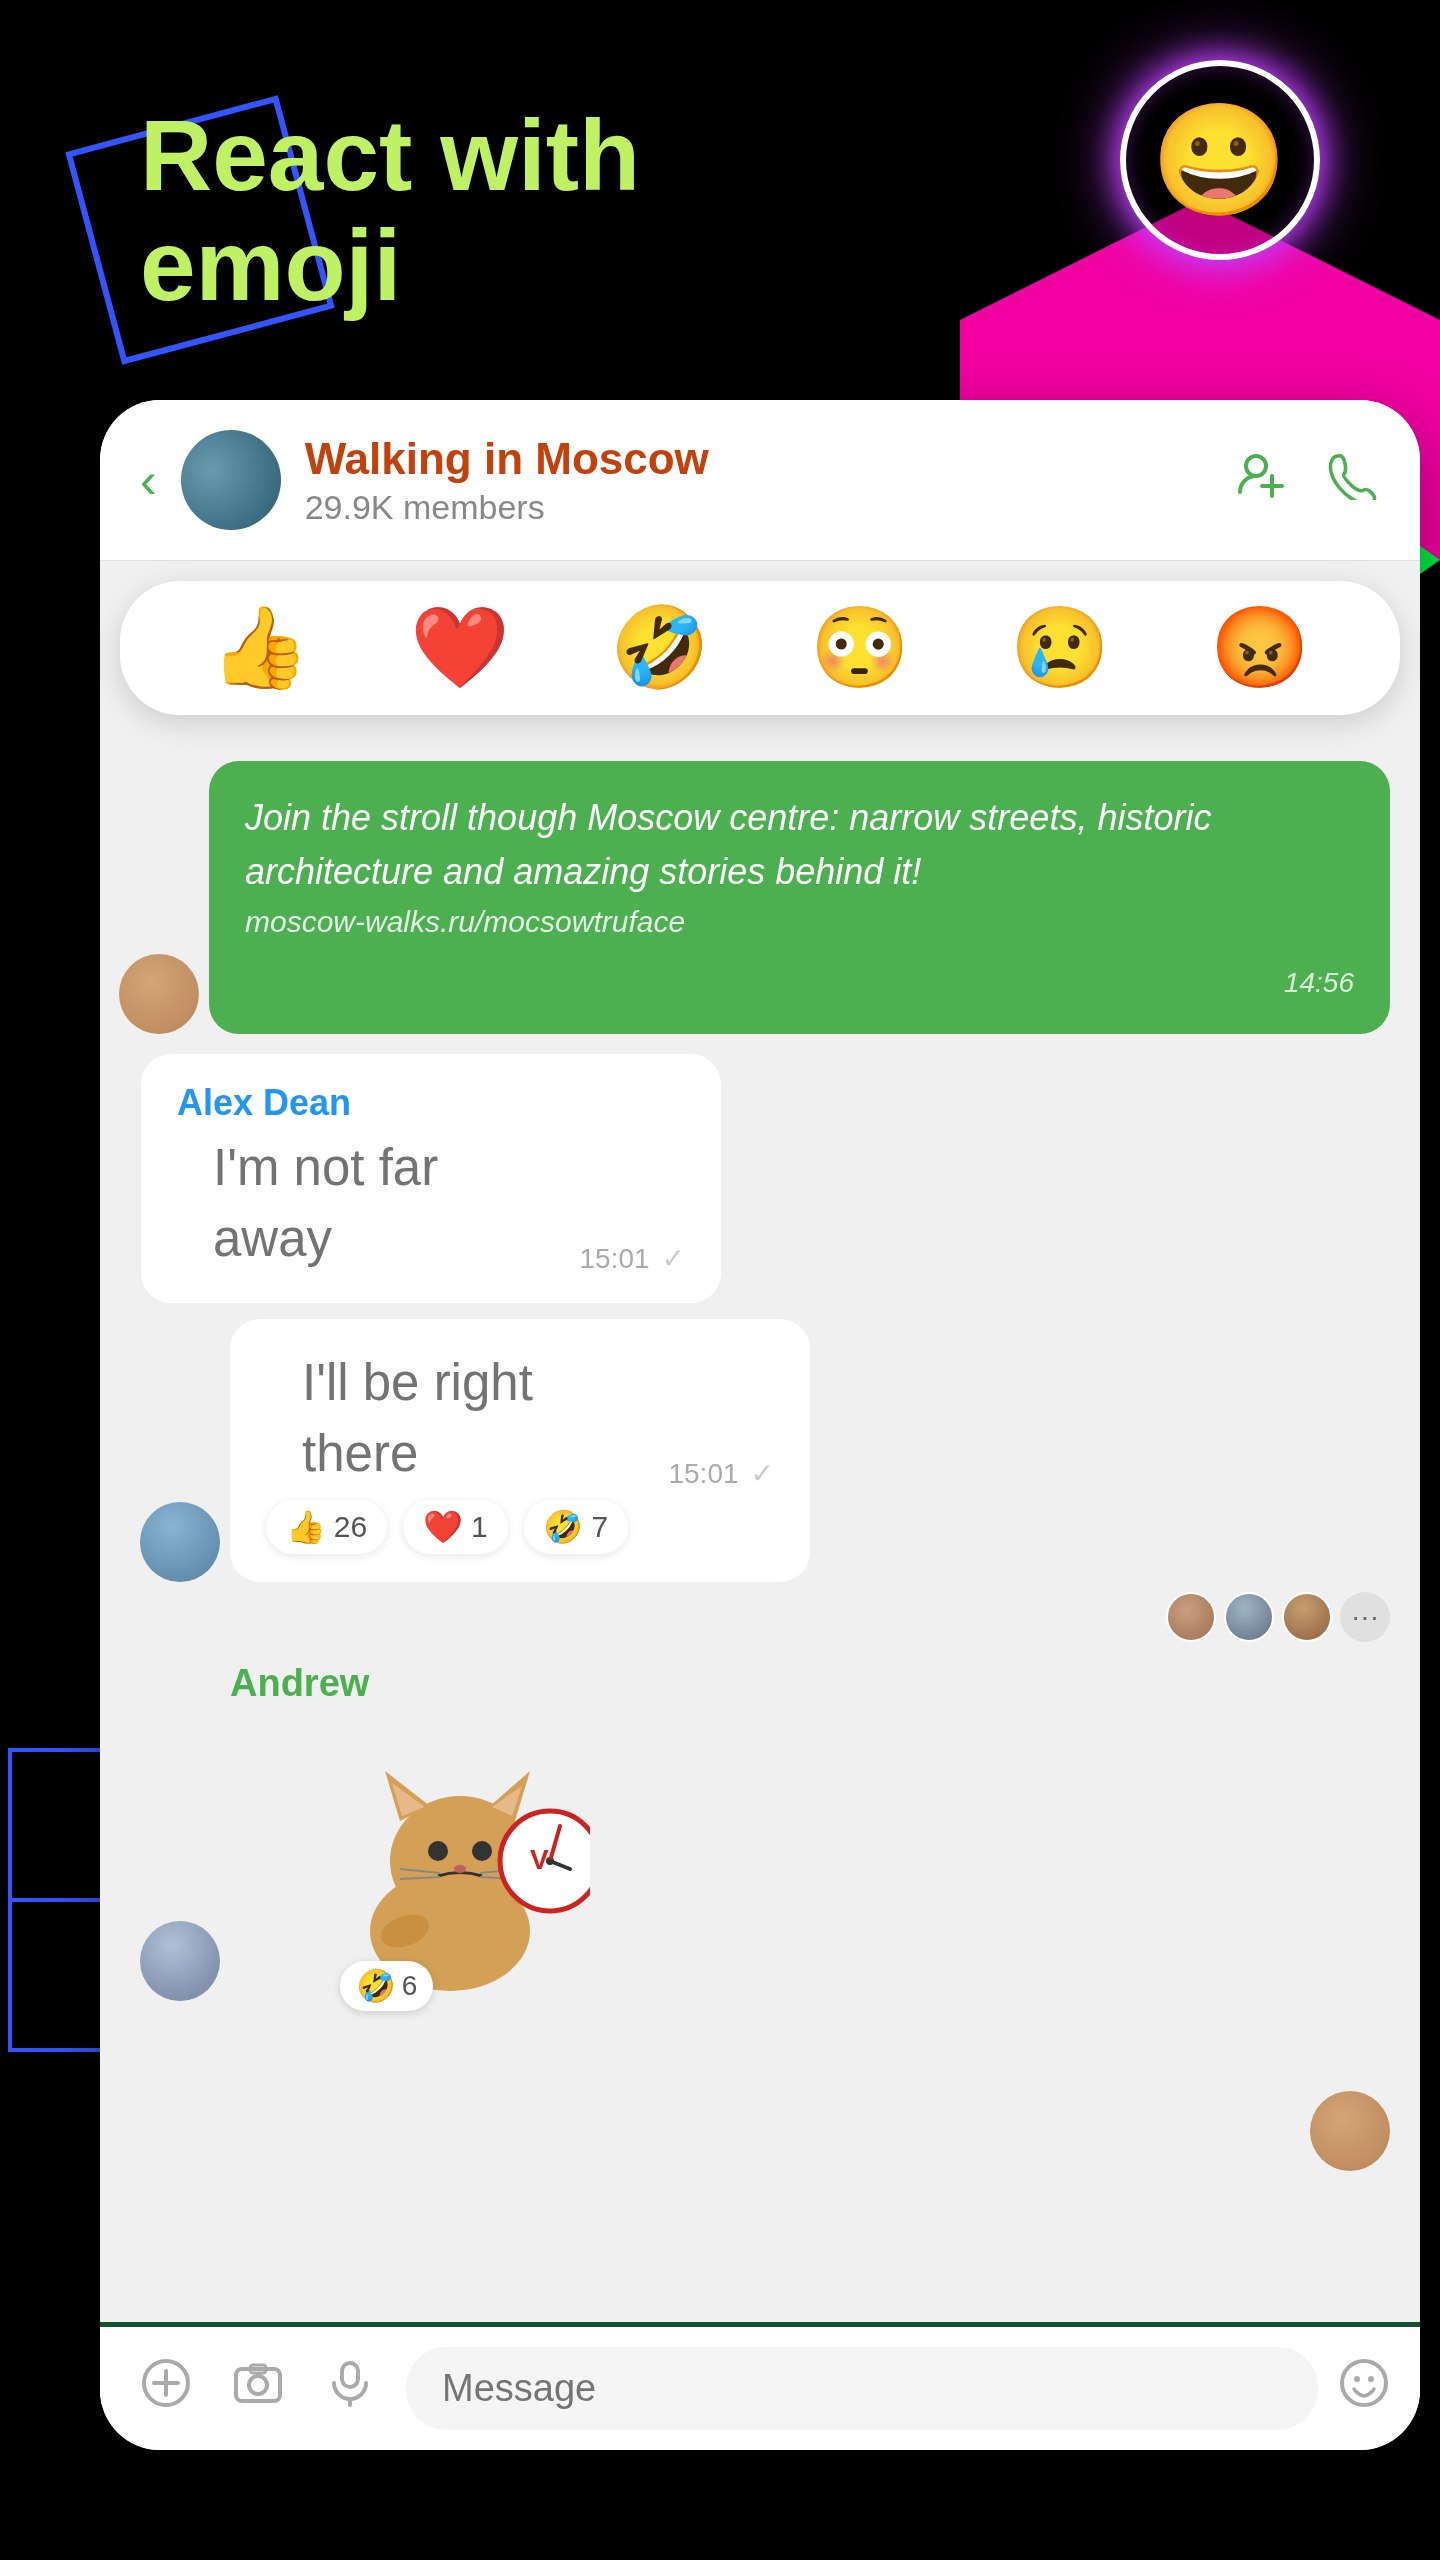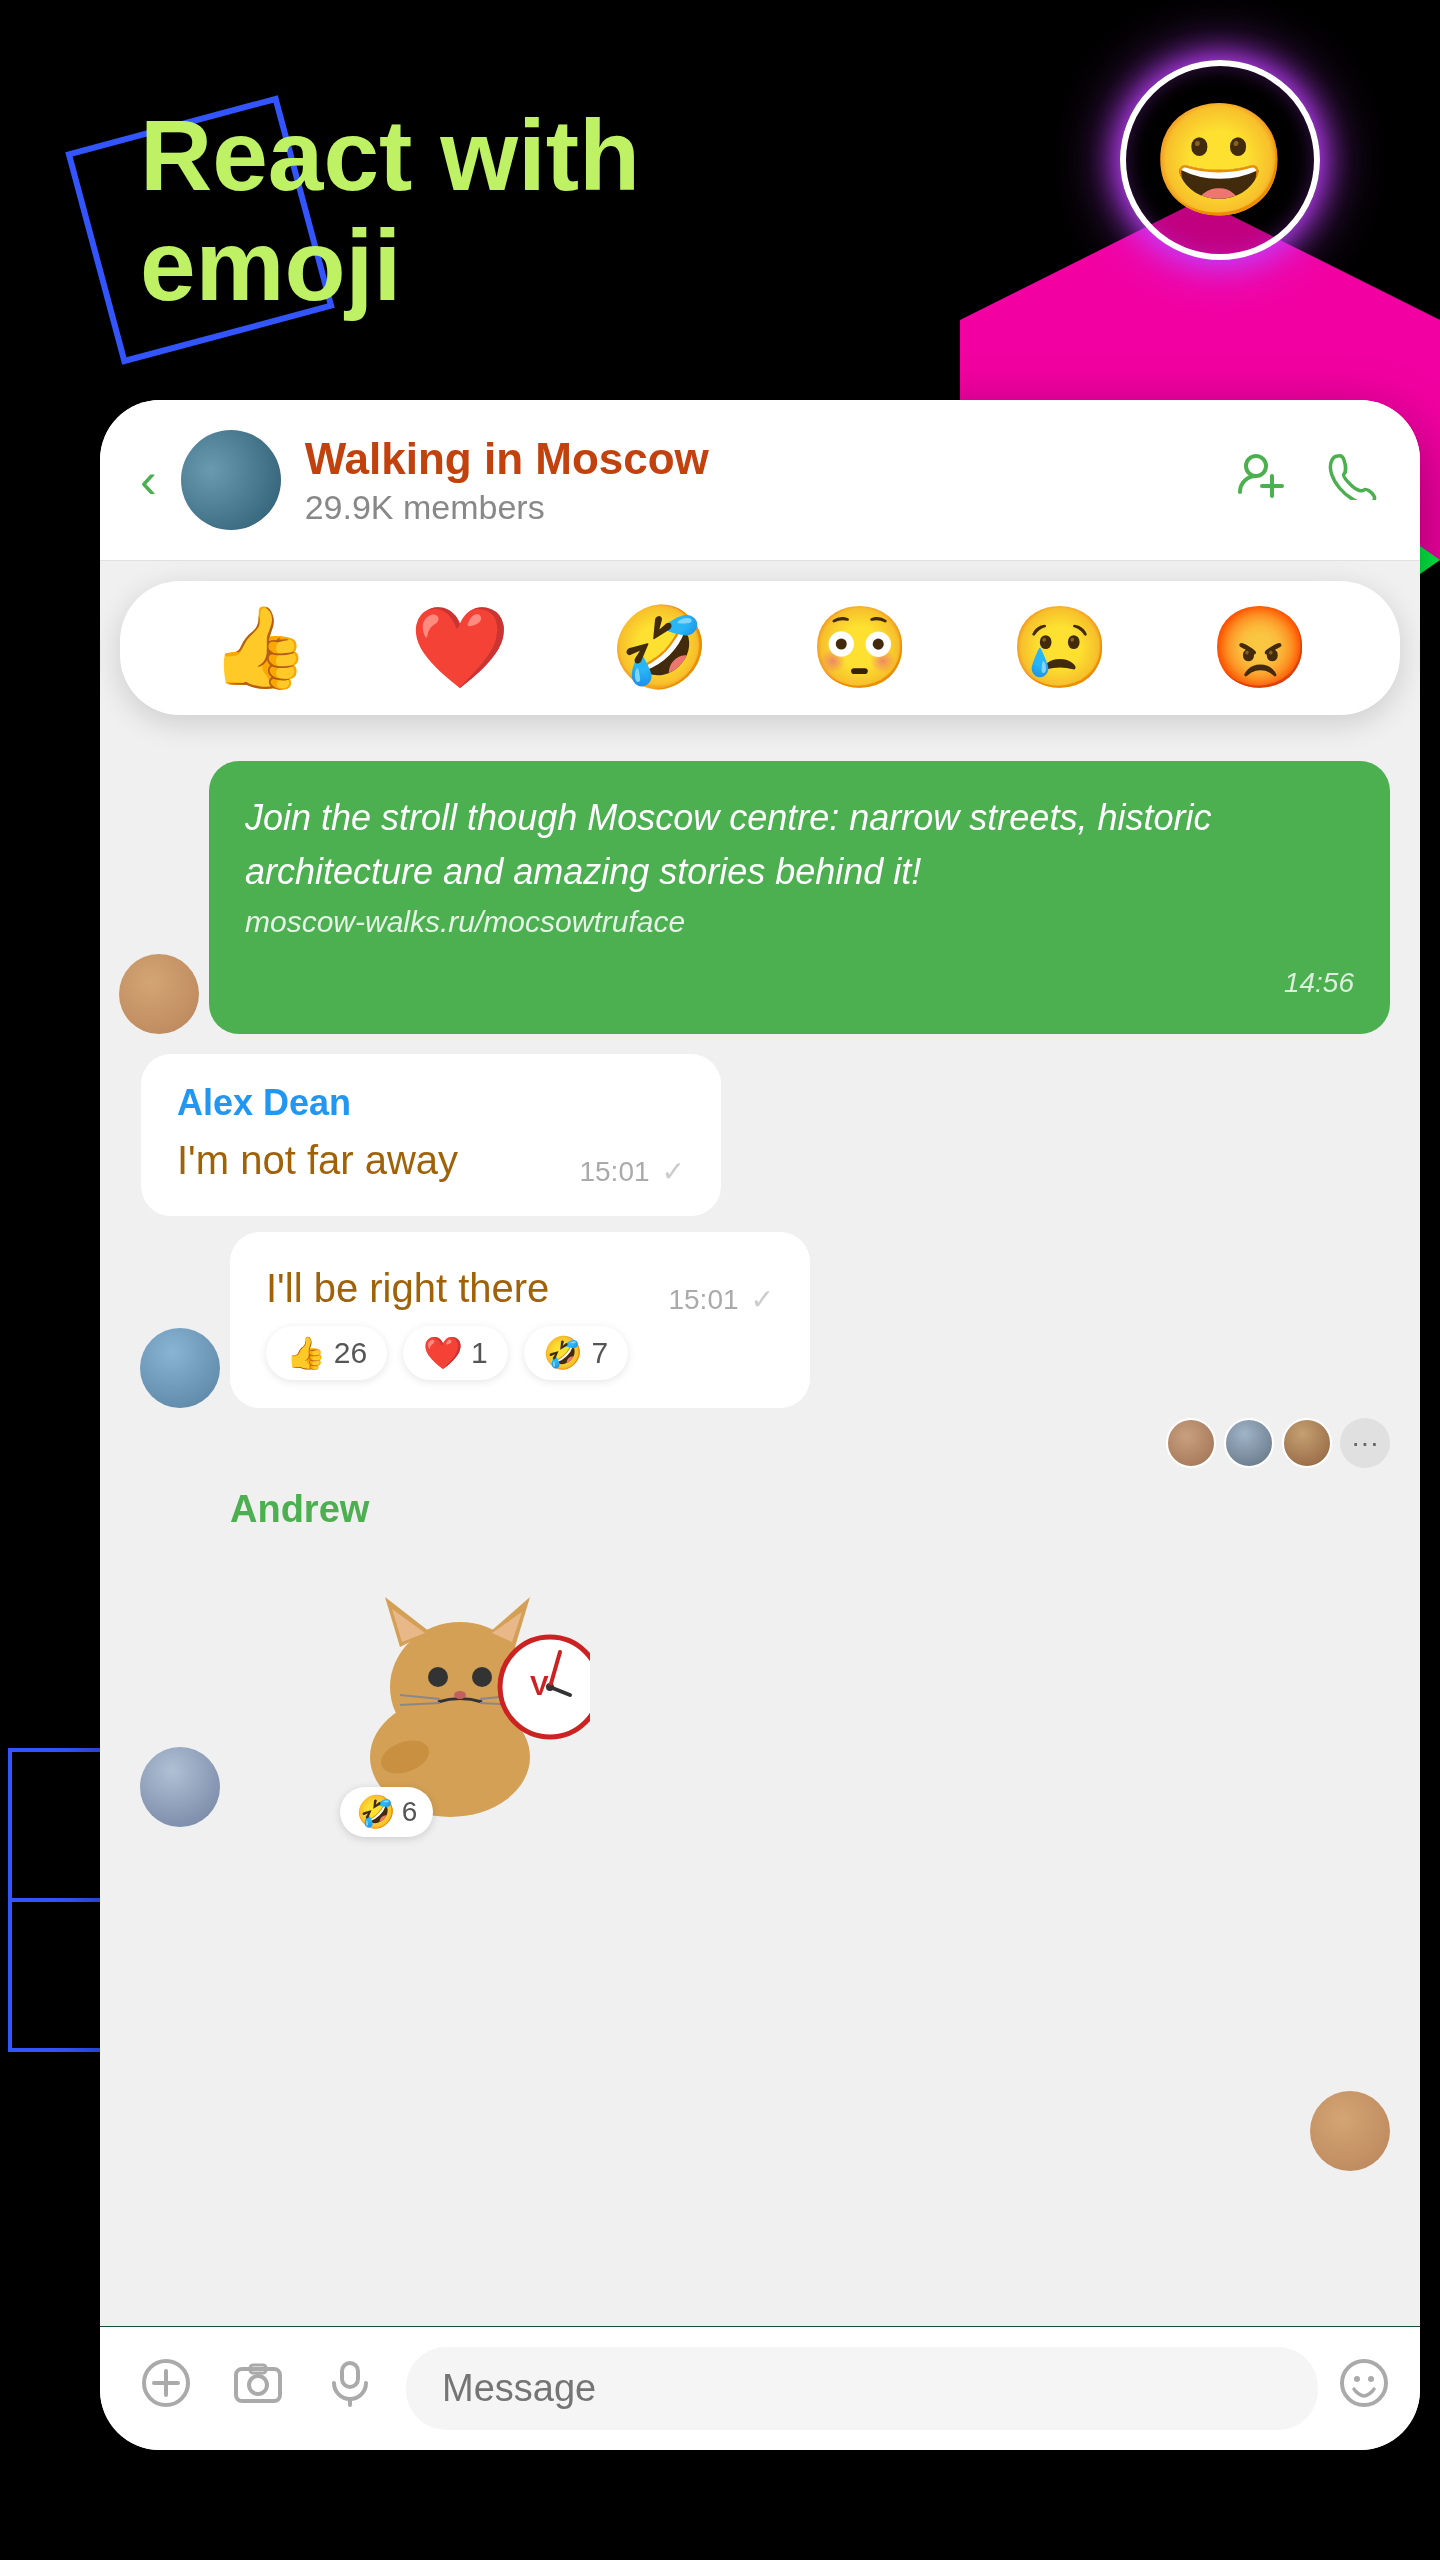--- a/index.html
+++ b/index.html
@@ -198,23 +198,24 @@
     }
 
     .bubble-sender-name {
       color: #2196F3;
       font-size: 36px;
       font-weight: 700;
       margin-bottom: 8px;
     }
 
     .bubble-text {
-      font-size: 40px;
-      color: #a16207;
+      font-size: 51px;
+      color: #737373;
       line-height: 1.4;
+      margin-left: 36px;
     }
 
     
     .reactions-row {
       display: flex;
       align-items: center;
       gap: 16px;
       margin-top: 10px;
     }
 
@@ -292,21 +293,21 @@
     .chat-input-bar {
       position: absolute;
       bottom: 0;
       left: 0;
       right: 0;
       background: #fff;
       padding: 20px 30px;
       display: flex;
       align-items: center;
       gap: 20px;
-      border-top: 1px solid #14532d;
+      border-top: 5px solid #14532d;
     }
 
     .input-icon-btn {
       font-size: 52px;
       color: #aaa;
       cursor: pointer;
       width: 72px;
       text-align: center;
     }
 

